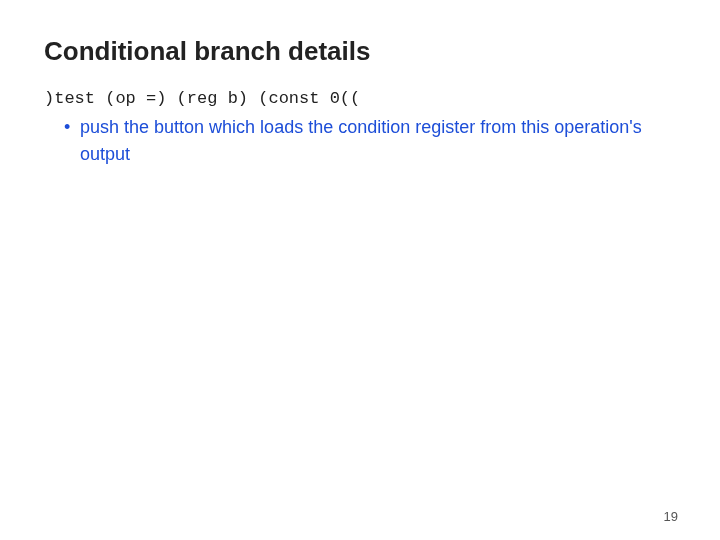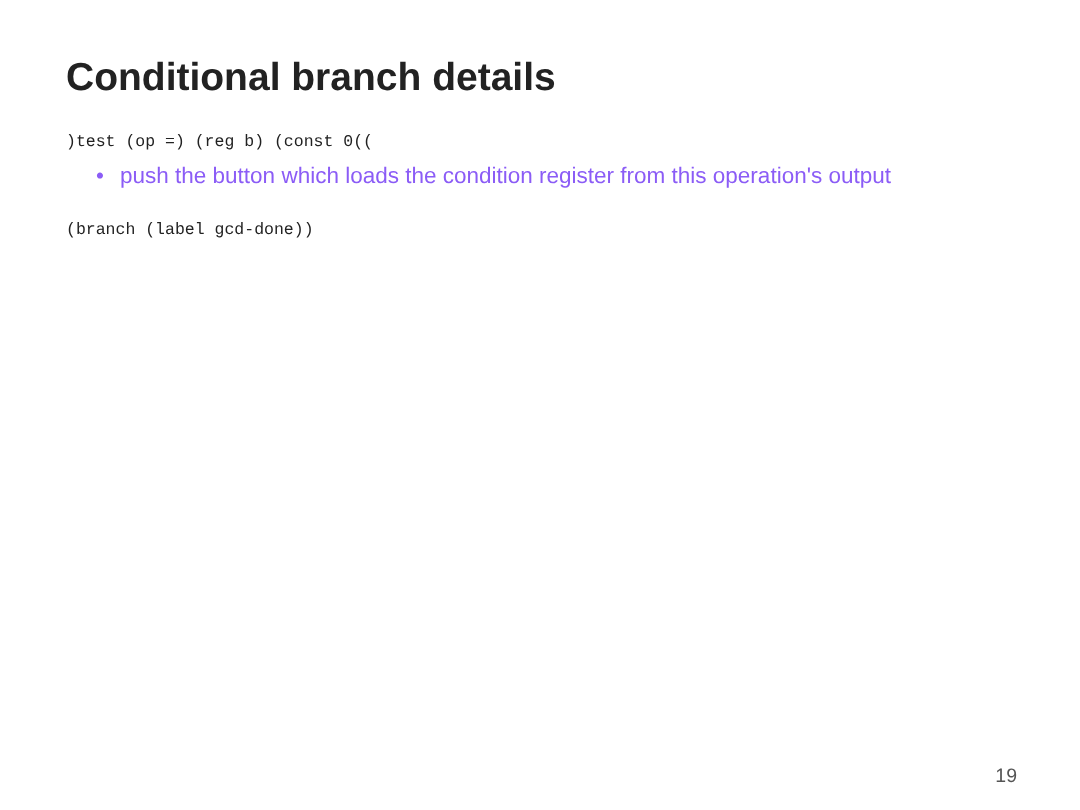--- a/index.html
+++ b/index.html
@@ -26,35 +26,35 @@
 
     .slide-title {
       font-size: 26px;
       font-weight: bold;
       color: #222222;
       margin-bottom: 22px;
     }
 
     .code-line {
       font-family: 'Courier New', Courier, monospace;
-      font-size: 11px;
+      font-size: 17px;
       color: #222222;
       margin-bottom: 6px;
     }
 
     .bullet-list {
       list-style: none;
       margin-left: 20px;
       margin-top: 4px;
       margin-bottom: 18px;
     }
 
     .bullet-list li {
-      font-size: 15px;
-      color: #8b5cf6;
+      font-size: 18px;
+      color: #1d4ed8;
       line-height: 1.5;
       padding-left: 16px;
       position: relative;
       margin-bottom: 2px;
     }
 
     .bullet-list li::before {
       content: '•';
       position: absolute;
       left: 0;
@@ -81,20 +81,19 @@
   <h1 class="slide-title">Conditional branch details</h1>
 
   <div class="section">
     <div class="code-line">)test (op =) (reg b) (const 0((</div>
     <ul class="bullet-list">
       <li>push the button which loads the condition register from this operation's output</li>
     </ul>
   </div>
 
   <div class="section">
-    <div class="code-line">(branch (label gcd-done))</div>
     <ul class="bullet-list">
     </ul>
   </div>
 
   <div class="page-number">19</div>
 
 </div>
 
 </body></html>

